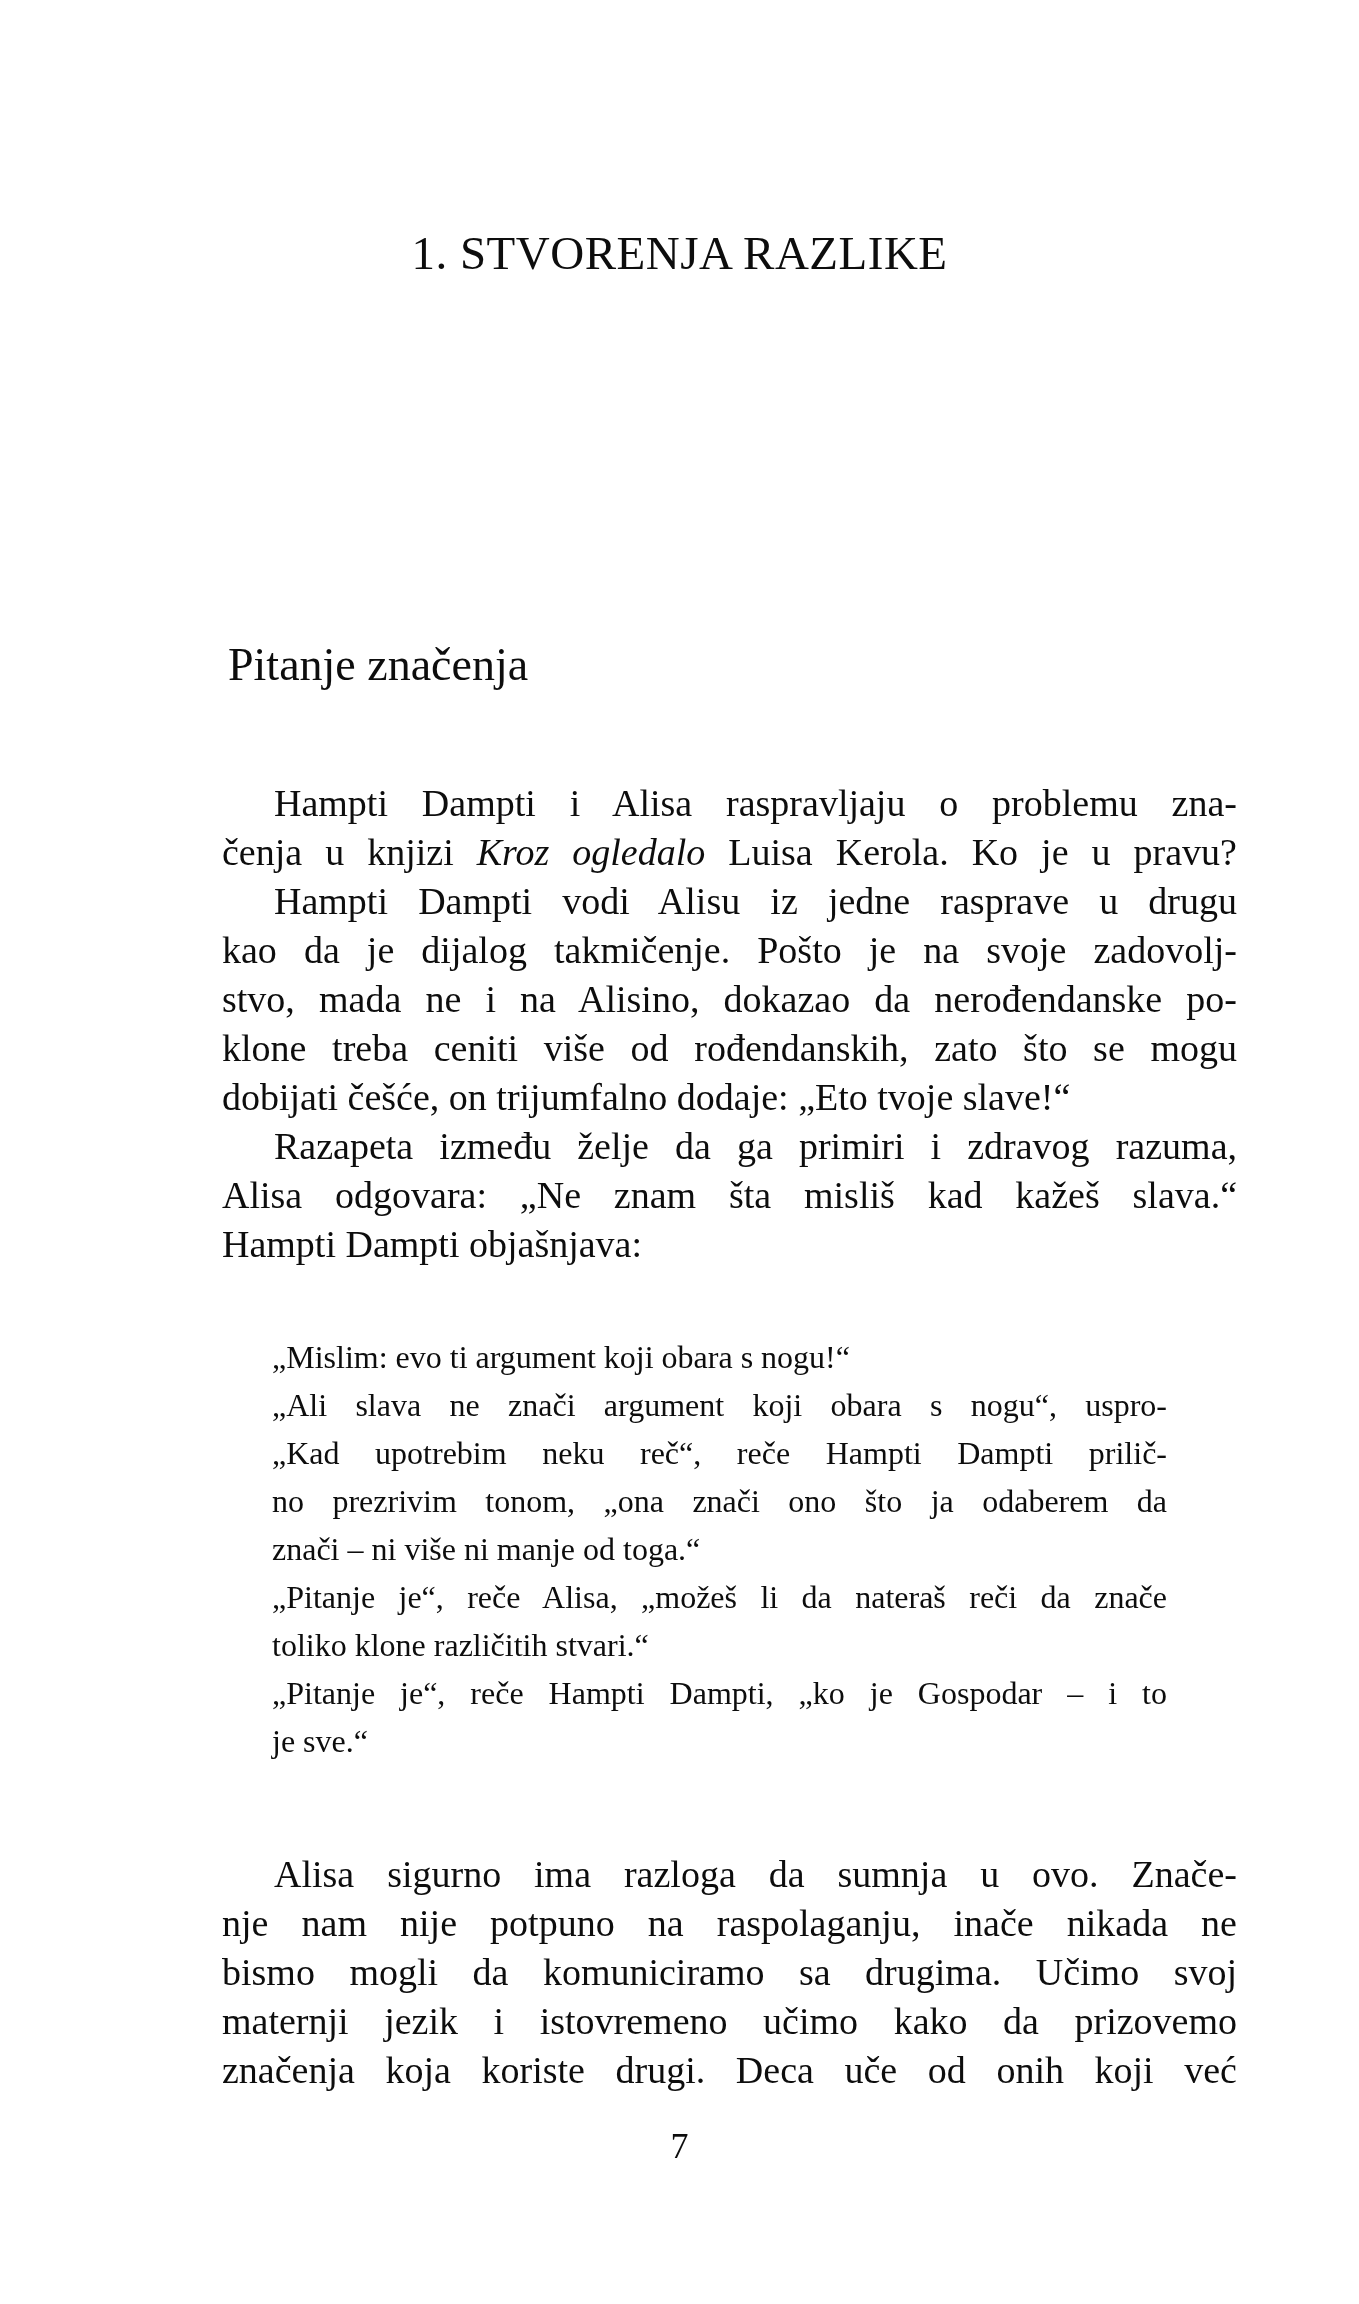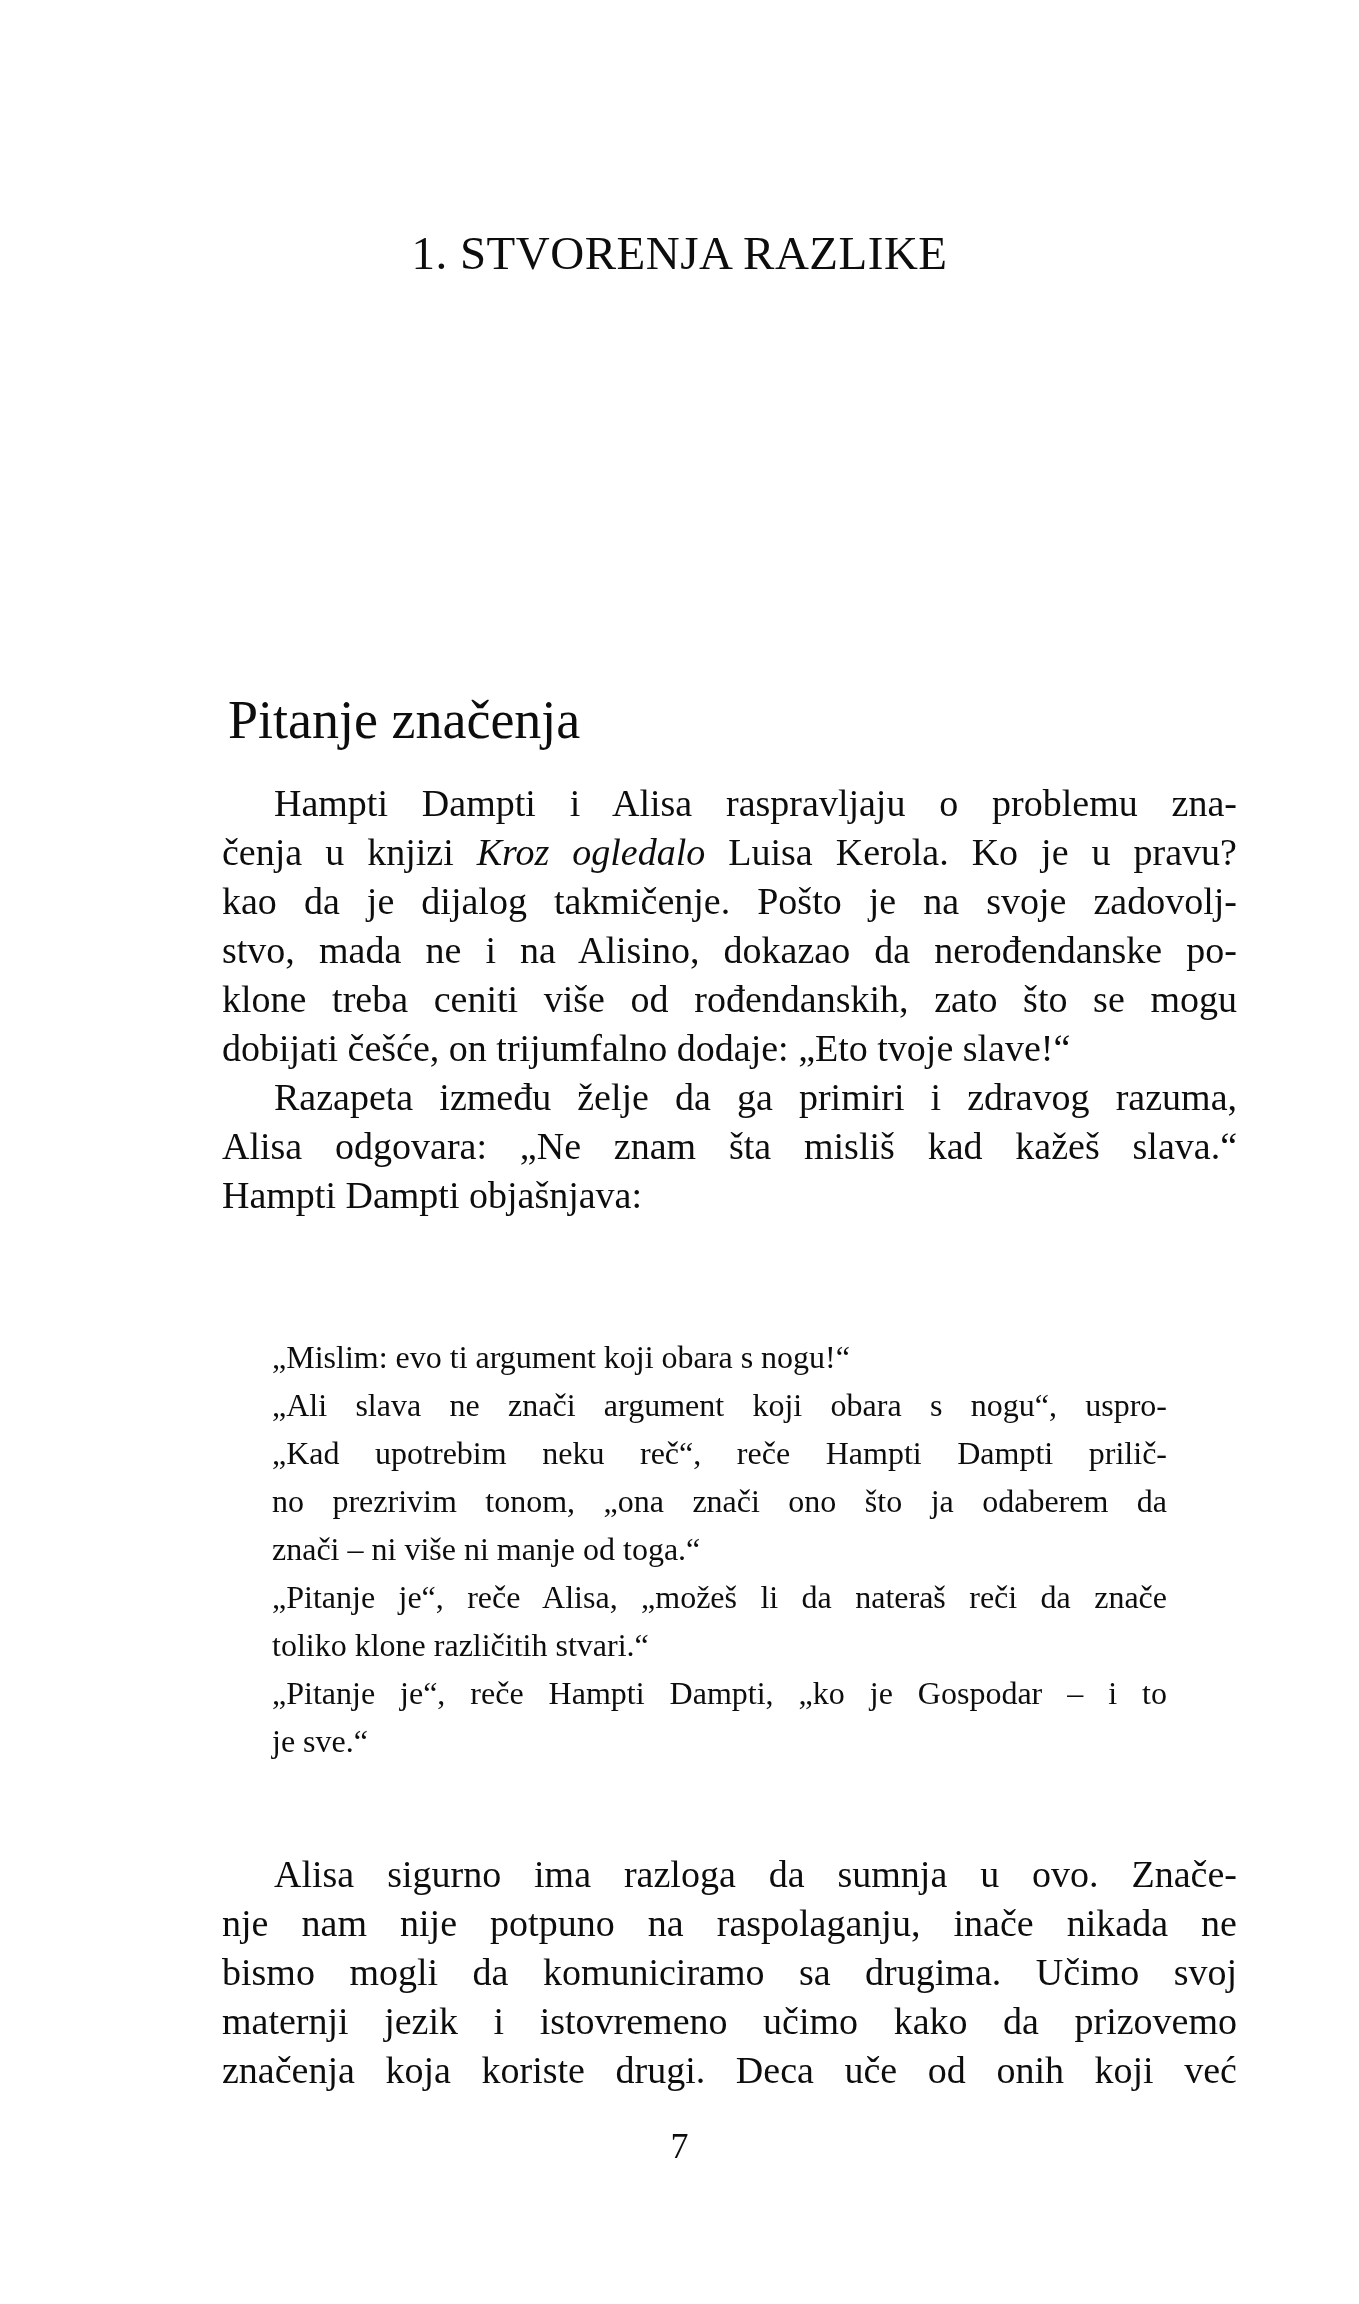--- a/index.html
+++ b/index.html
@@ -22,23 +22,23 @@
     left: 0;
     width: 1359px;
     text-align: center;
     font-size: 47px;
     line-height: 58px;
     letter-spacing: 0.5px;
     white-space: nowrap;
   }
   .section-heading {
     position: absolute;
-    top: 692px;
+    top: 637px;
     left: 228px;
-    font-size: 54px;
+    font-size: 46px;
     line-height: 56px;
     white-space: nowrap;
   }
   .body-block {
     position: absolute;
     left: 178px;
     width: 1059px;
     font-size: 38px;
     line-height: 49px;
   }
@@ -84,20 +84,21 @@
 
   <div class="chapter-title">1. STVORENJA RAZLIKE</div>
 
   <div class="section-heading">Pitanje značenja</div>
 
   <div class="body-block block-1">
     <div class="line j ind">Hampti Dampti i Alisa raspravljaju o problemu zna-</div>
     <div class="line j">
       <span>čenja u knjizi </span><em>Kroz ogledalo</em><span> Luisa Kerola. Ko je u pravu?</span>
     </div>
+    <div class="line j ind">Hampti Dampti vodi Alisu iz jedne rasprave u drugu</div>
     <div class="line j">kao da je dijalog takmičenje. Pošto je na svoje zadovolj-</div>
     <div class="line j">stvo, mada ne i na Alisino, dokazao da nerođendanske po-</div>
     <div class="line j">klone treba ceniti više od rođendanskih, zato što se mogu</div>
     <div class="line">dobijati češće, on trijumfalno dodaje: „Eto tvoje slave!“</div>
     <div class="line j ind">Razapeta između želje da ga primiri i zdravog razuma,</div>
     <div class="line j">Alisa odgovara: „Ne znam šta misliš kad kažeš slava.“</div>
     <div class="line">Hampti Dampti objašnjava:</div>
   </div>
 
   <div class="quote-block">

